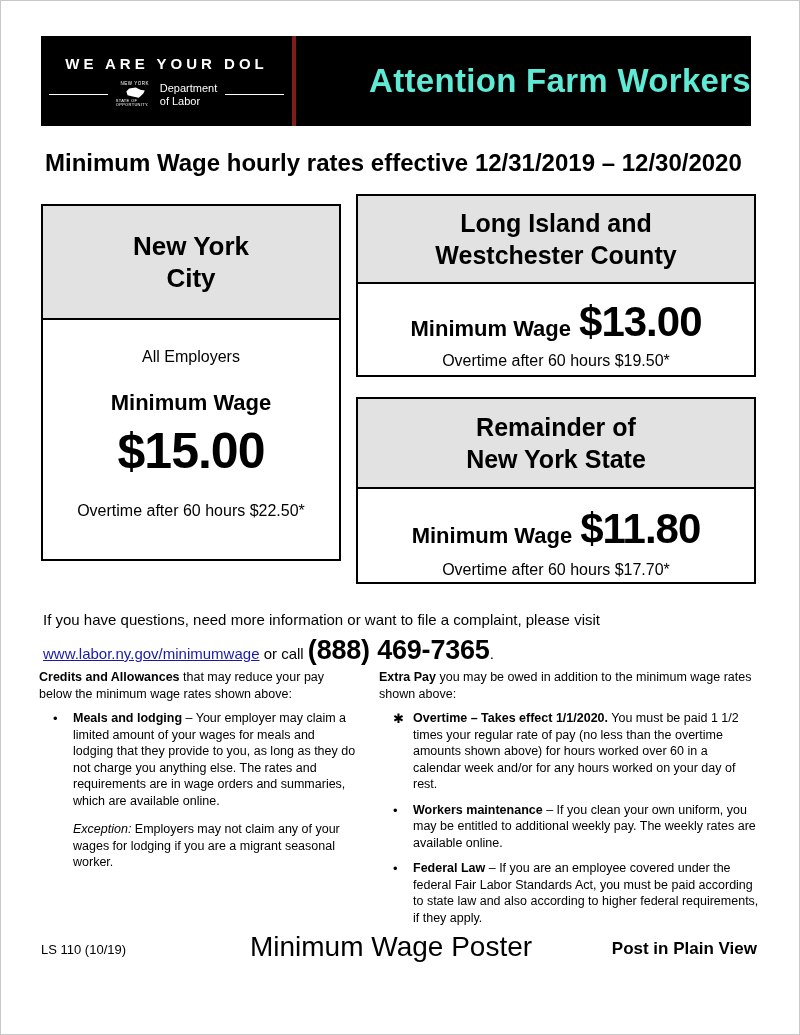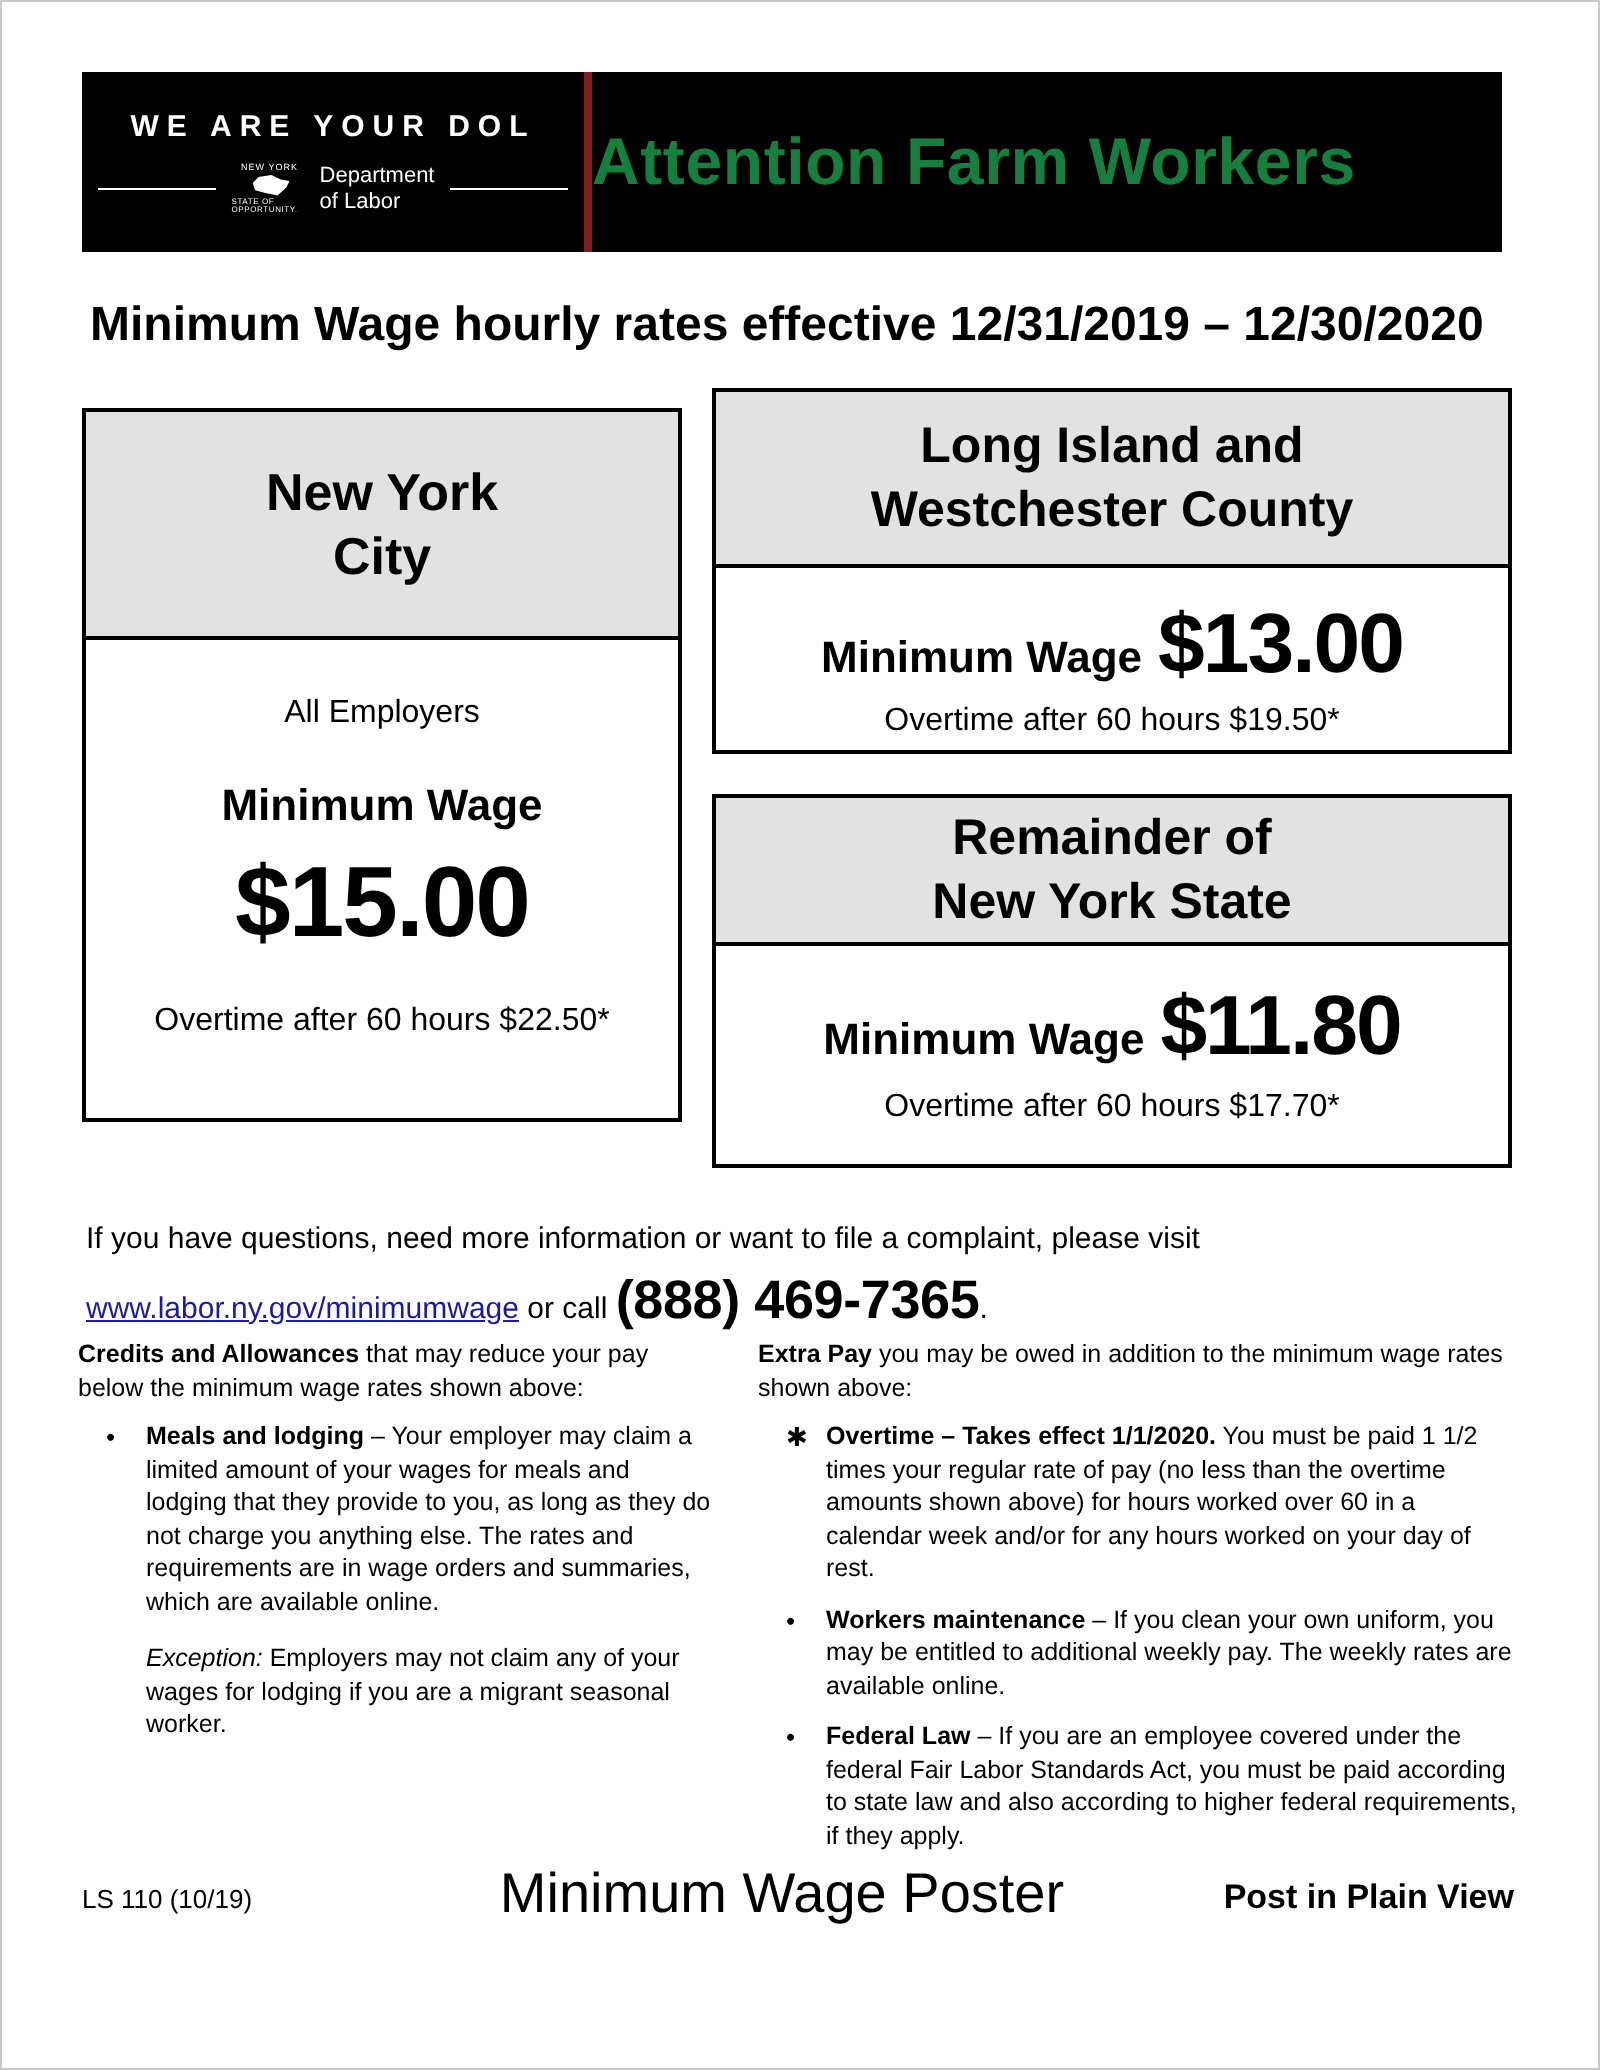--- a/index.html
+++ b/index.html
@@ -88,22 +88,22 @@
   .dol-text {
     font-size: 11px;
     line-height: 1.15;
     text-align: left;
     font-weight: normal;
   }
   .banner-right {
     flex: 1;
     display: flex;
     align-items: center;
-    justify-content: flex-start;
-    color: #15803d;
+    justify-content: flex-end;
+    color: #5eead4;
   }
   .banner-title {
     font-size: 33px;
     font-weight: bold;
     letter-spacing: .3px;
   }
 
   
   .subtitle {
     position: absolute;
@@ -156,21 +156,21 @@
   }
   #li-box .box-body { padding-top: 14px; }
   .li-row { display: flex; align-items: baseline; justify-content: center; gap: 8px; }
   .li-minwage { font-size: 22px; font-weight: bold; }
   .li-amount { font-size: 42px; font-weight: bold; letter-spacing: -1px; }
   .li-ot { font-size: 16px; margin-top: 6px; }
 
   
   #rem-box { left: 355px; top: 396px; width: 400px; height: 187px; }
   #rem-box .box-head {
-    height: 74px;
+    height: 90px;
     font-size: 25px;
     line-height: 1.3;
     display: flex; align-items: center; justify-content: center;
   }
   #rem-box .box-body { padding-top: 16px; }
   .rem-row { display: flex; align-items: baseline; justify-content: center; gap: 8px; }
   .rem-minwage { font-size: 22px; font-weight: bold; }
   .rem-amount { font-size: 42px; font-weight: bold; letter-spacing: -1px; }
   .rem-ot { font-size: 16px; margin-top: 8px; }
 

